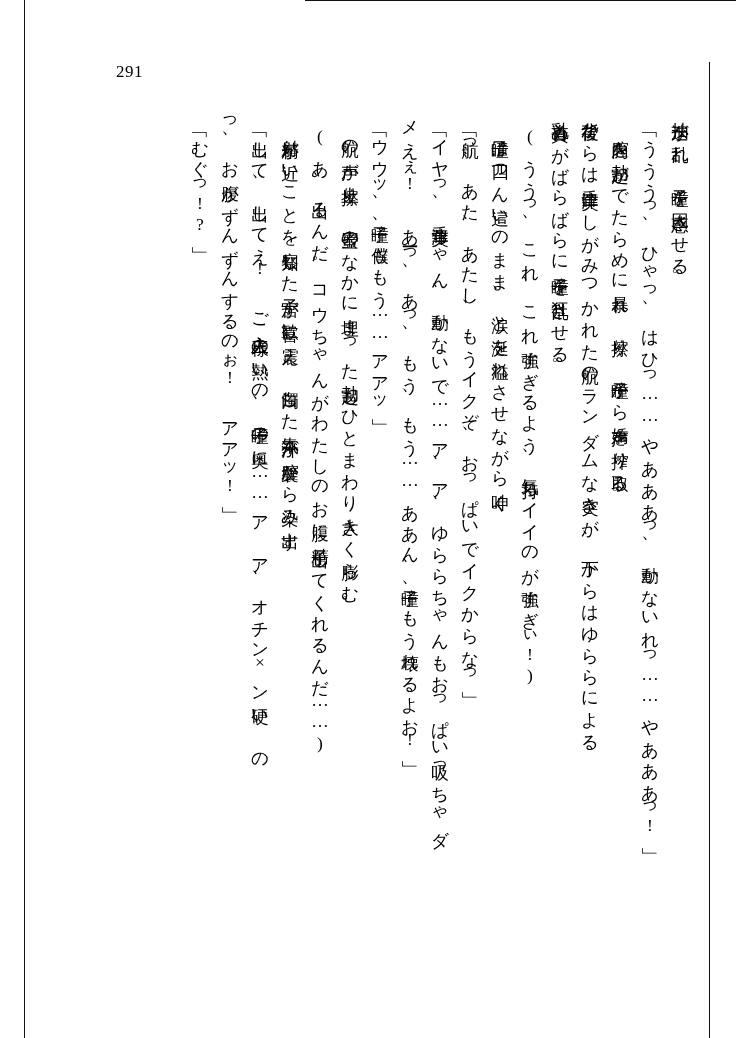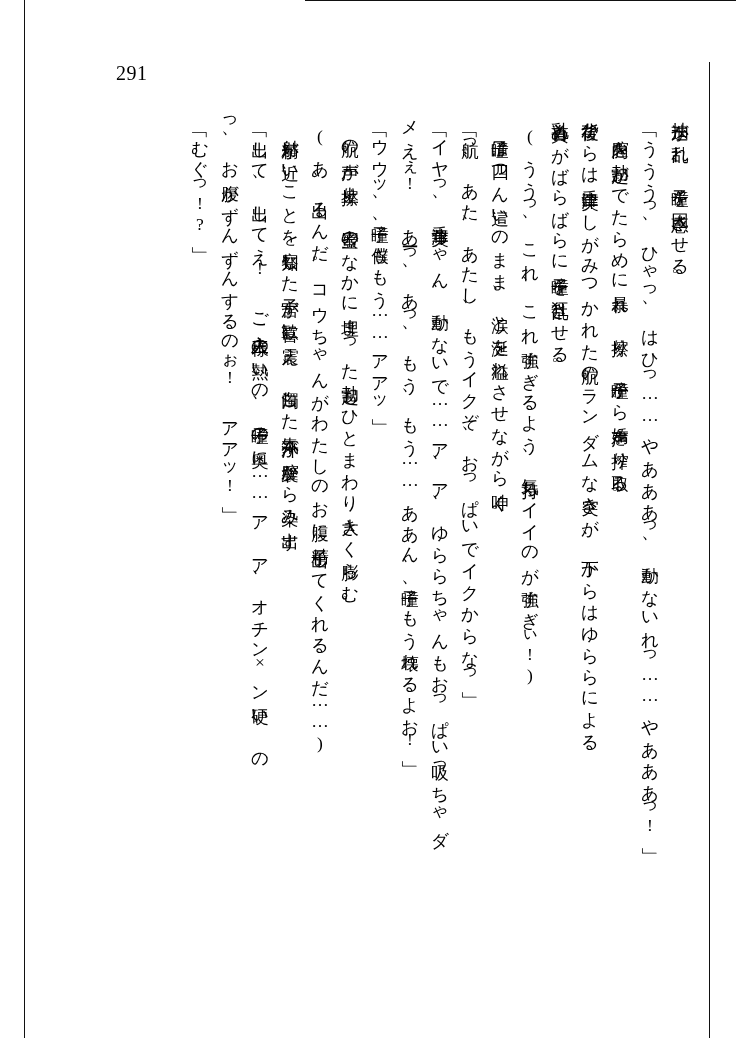--- a/index.html
+++ b/index.html
@@ -38,21 +38,21 @@
     left: 709px;
     top: 62px;
     width: 1px;
     height: 976px;
     background: #111111;
   }
   .page-number {
     position: absolute;
     left: 116px;
     top: 62px;
-    font-size: 20px;
+    font-size: 17px;
     letter-spacing: 0.5px;
     color: #000000;
   }
   
   .text-block {
     position: absolute;
     top: 108px;
     left: 88px;
     width: 600px;
     height: 880px;

